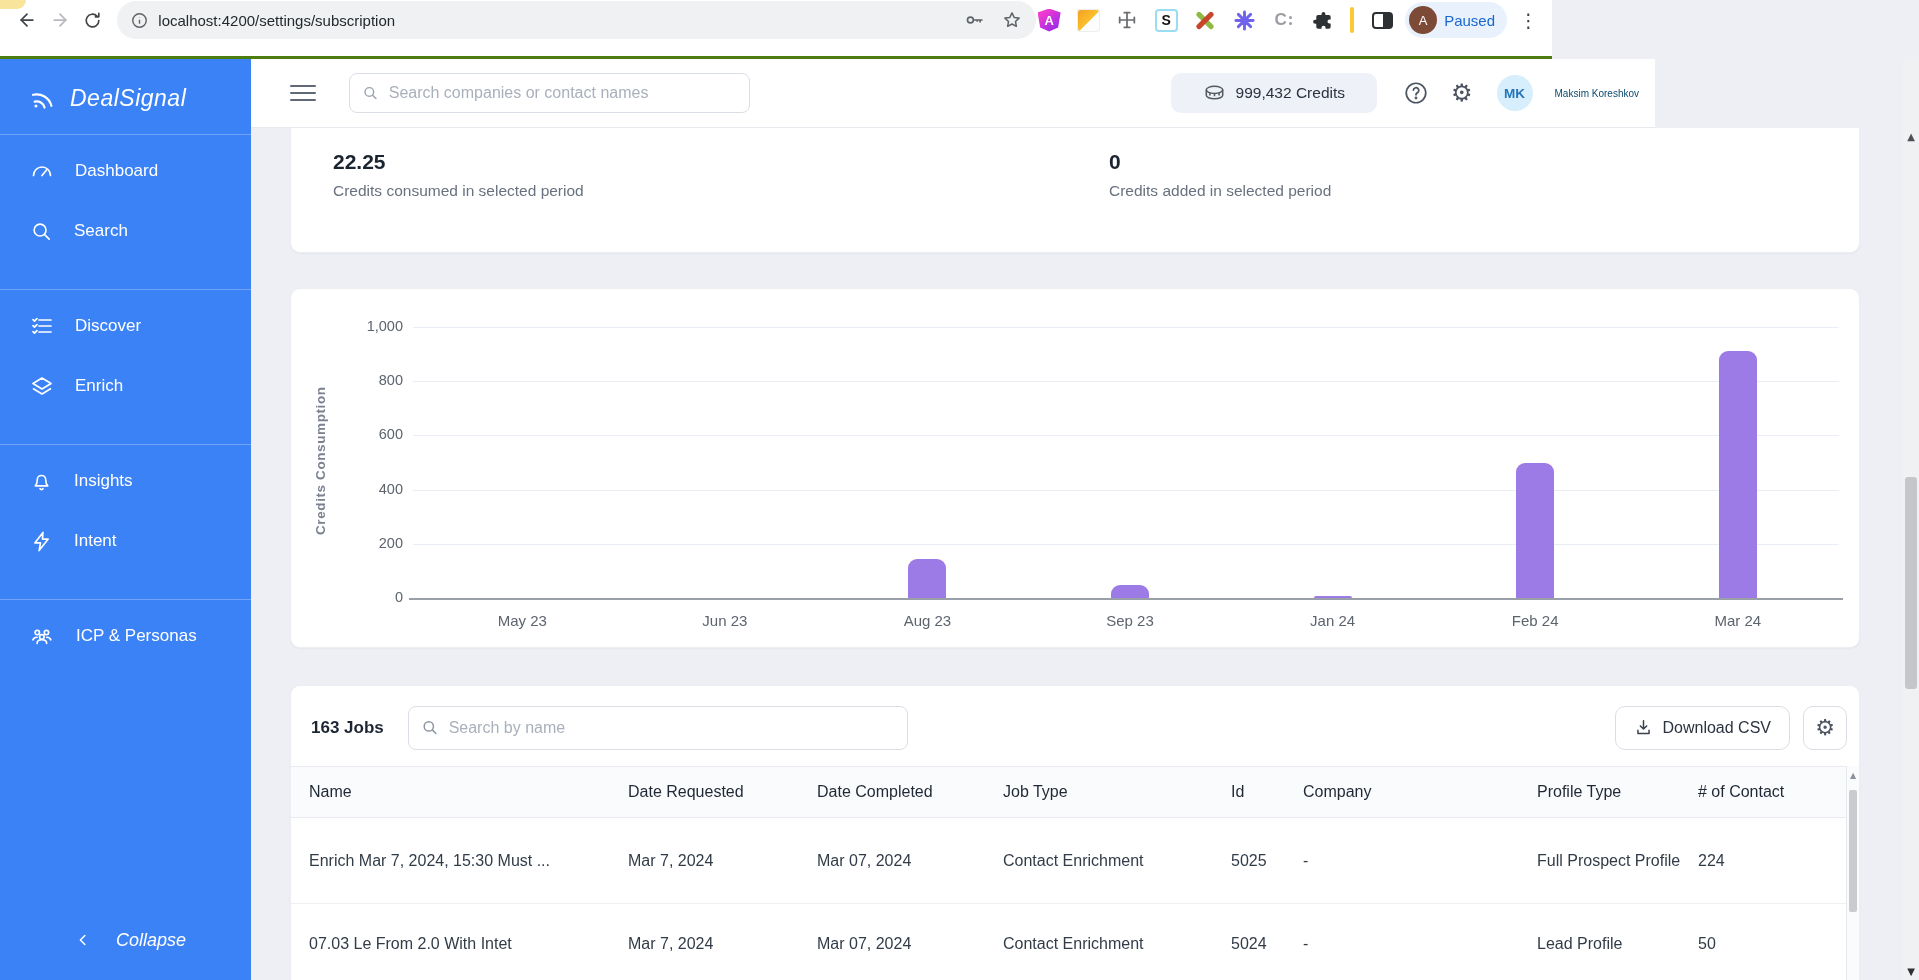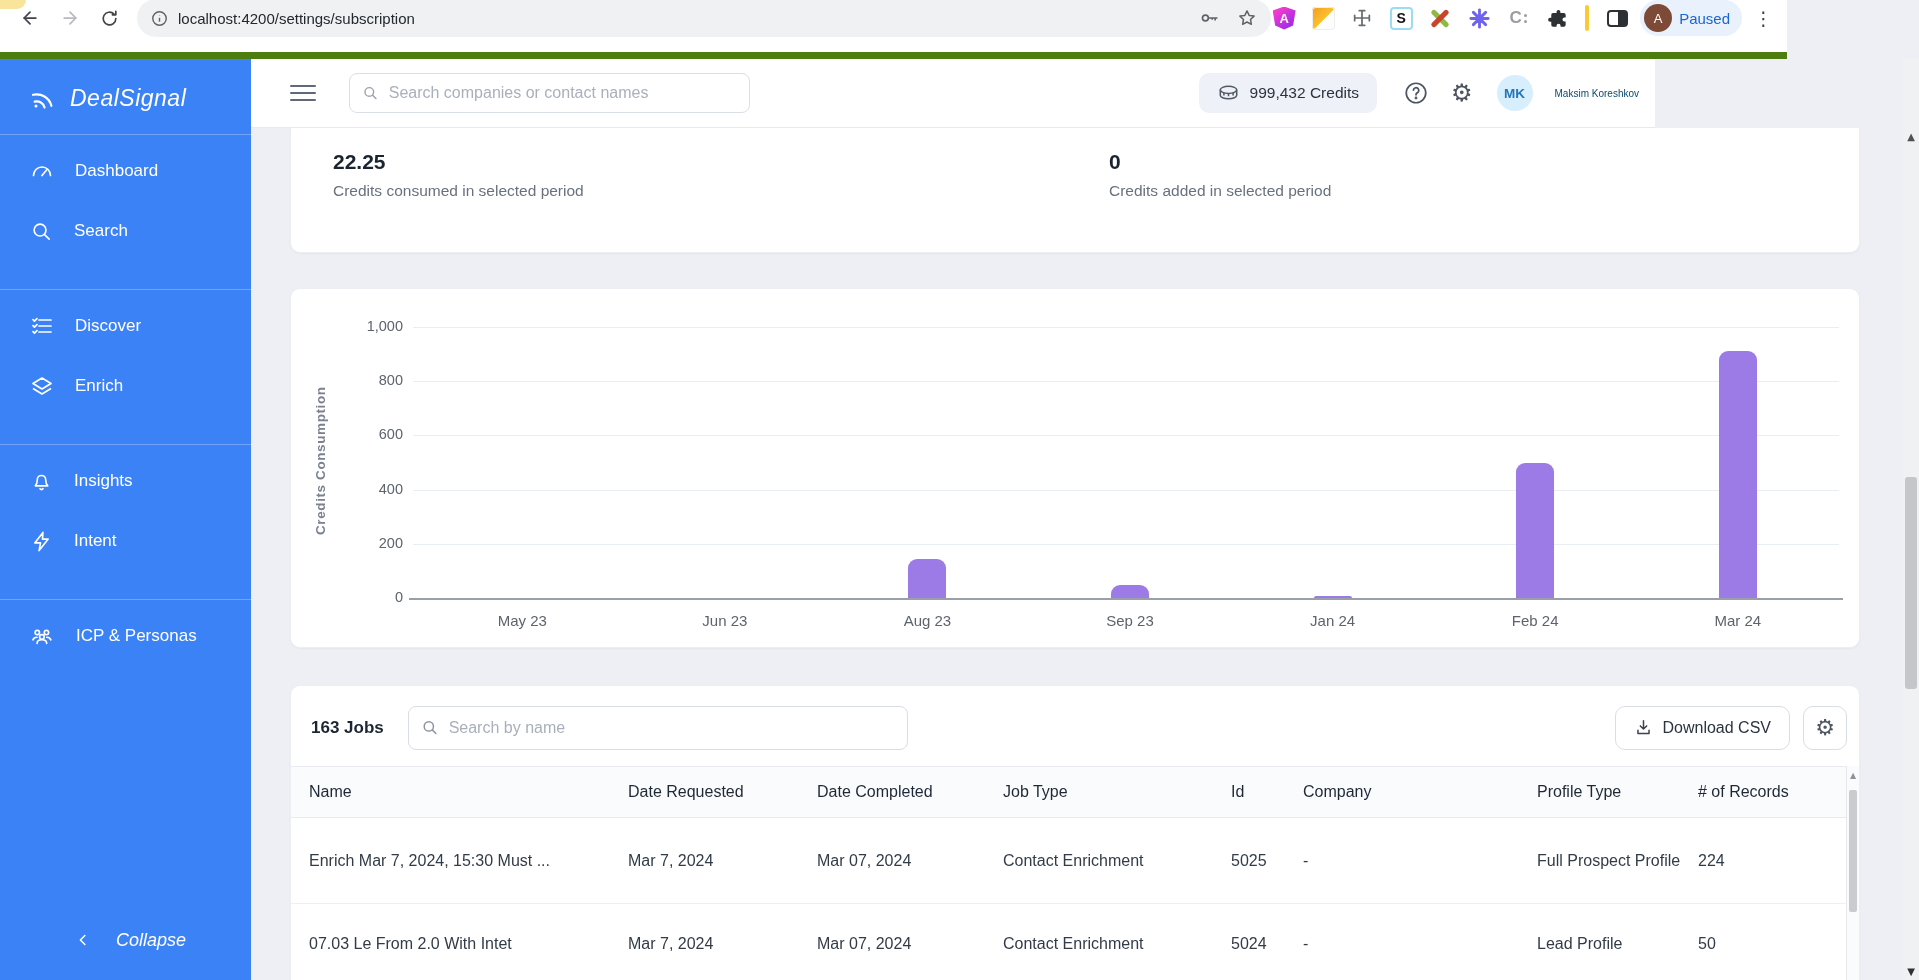--- a/index.html
+++ b/index.html
@@ -1,21 +1,21 @@
 <!DOCTYPE html>
 <html><head>
 <meta charset="utf-8">
 <style>
   * { margin:0; padding:0; box-sizing:border-box; }
   html,body { width:1919px; height:980px; overflow:hidden; background:#edeff4;
     font-family:"Liberation Sans", sans-serif; }
 
   
-  .chrome { position:absolute; top:0; left:0; width:1787px; height:59px; background:#fff;
-    display:flex; align-items:center; padding:0 14px 16px 10px; border-bottom:7px solid #4d7c0f; z-index:50;}
+  .chrome { position:absolute; top:0; left:0; width:1552px; height:59px; background:#fff;
+    display:flex; align-items:center; padding:0 14px 16px 10px; border-bottom:3px solid #4d7c0f; z-index:50;}
   .tab-sliver { position:absolute; top:0; left:0; width:26px; height:9px; background:#f8e49b;
     border-radius:0 0 14px 0; }
   .navbtn { width:34px; height:34px; display:flex; align-items:center; justify-content:center; margin:0 3px;
     border-radius:50%; }
   .url-pill { height:38px; width:1145px; background:#eff1f2; border-radius:19px; display:flex;
     align-items:center; padding:0 14px; margin-left:8px; }
   .url-text { font-size:15px; color:#24292e; margin-left:10px; flex:1; white-space:nowrap; overflow:hidden;}
   .ext-row { display:flex; align-items:center; gap:13px; margin-left:auto; }
   .extbox { width:26px; height:26px; display:flex; align-items:center; justify-content:center; }
   .ng-shield { width:23px; height:23px; background:linear-gradient(140deg,#f03ad0 20%,#9b2ae8 85%);
@@ -57,21 +57,21 @@
   .appheader { position:absolute; top:59px; left:251px; width:1404px; height:69px; background:#fff;
     border-bottom:1px solid #e7e9ee; display:flex; align-items:center; padding:0 16px 0 39px; z-index:9;}
   .hamburger { width:26px; display:flex; flex-direction:column; gap:5px; cursor:pointer;}
   .hamburger i { height:2px; background:#5f6a76; border-radius:1px;}
   .hd-search { display:flex; align-items:center; width:401px; height:40px; border:1px solid #dadfe6;
     border-radius:8px; margin-left:33px; padding:0 12px; background:#fff;}
   .hd-search input { border:none; outline:none; font-size:16px; color:#333; width:100%; margin-left:10px;
     font-family:"Liberation Sans",sans-serif;}
   .hd-search input::placeholder, .jobs-search input::placeholder { color:#a9b0bb; }
   .credits-pill { display:flex; align-items:center; gap:10px; background:#eef1f7; height:40px;
-    border-radius:10px; padding:0 18px; font-size:15.5px; color:#2b3340; cursor:pointer;}
+    border-radius:10px; padding:0 32px; font-size:15.5px; color:#2b3340; cursor:pointer;}
   .icon-btn { display:flex; align-items:center; justify-content:center; cursor:pointer; }
   .gear-glyph { font-family:"DejaVu Sans",sans-serif; font-size:24px; color:#4c5561; line-height:1;}
   .mk-avatar { width:36px; height:36px; border-radius:50%; background:#d7eefc; color:#2276bb;
     font-size:13.5px; font-weight:bold; display:flex; align-items:center; justify-content:center; cursor:pointer;}
   .user-name { font-size:10px; color:#0c4a6e; margin-left:22px; cursor:pointer; white-space:nowrap;}
 
   
   .main { position:absolute; top:128px; left:251px; width:1652px; height:852px; background:#edeff4; overflow:hidden;}
   .card { position:absolute; left:39px; width:1570px; background:#fff; border:1px solid #eceef2;
     box-shadow:0 1px 2px rgba(16,24,40,.04);}
@@ -435,21 +435,21 @@
     </div>
     <div id="jobs-table">
         <div class="jrow jthead">
           <div class="cell">Name</div>
           <div class="cell">Date Requested</div>
           <div class="cell">Date Completed</div>
           <div class="cell">Job Type</div>
           <div class="cell">Id</div>
           <div class="cell">Company</div>
           <div class="cell">Profile Type</div>
-          <div class="cell"># of Records</div>
+          <div class="cell"># of Contact</div>
         </div>
         <div class="jrow jdata" style="height: 86px;">
           <div class="cell cell-name">Enrich Mar 7, 2024, 15:30 Must ...</div>
           <div class="cell">Mar 7, 2024</div>
           <div class="cell">Mar 07, 2024</div>
           <div class="cell">Contact Enrichment</div>
           <div class="cell">5025</div>
           <div class="cell">-</div>
           <div class="cell">Full Prospect Profile</div>
           <div class="cell">224</div>

